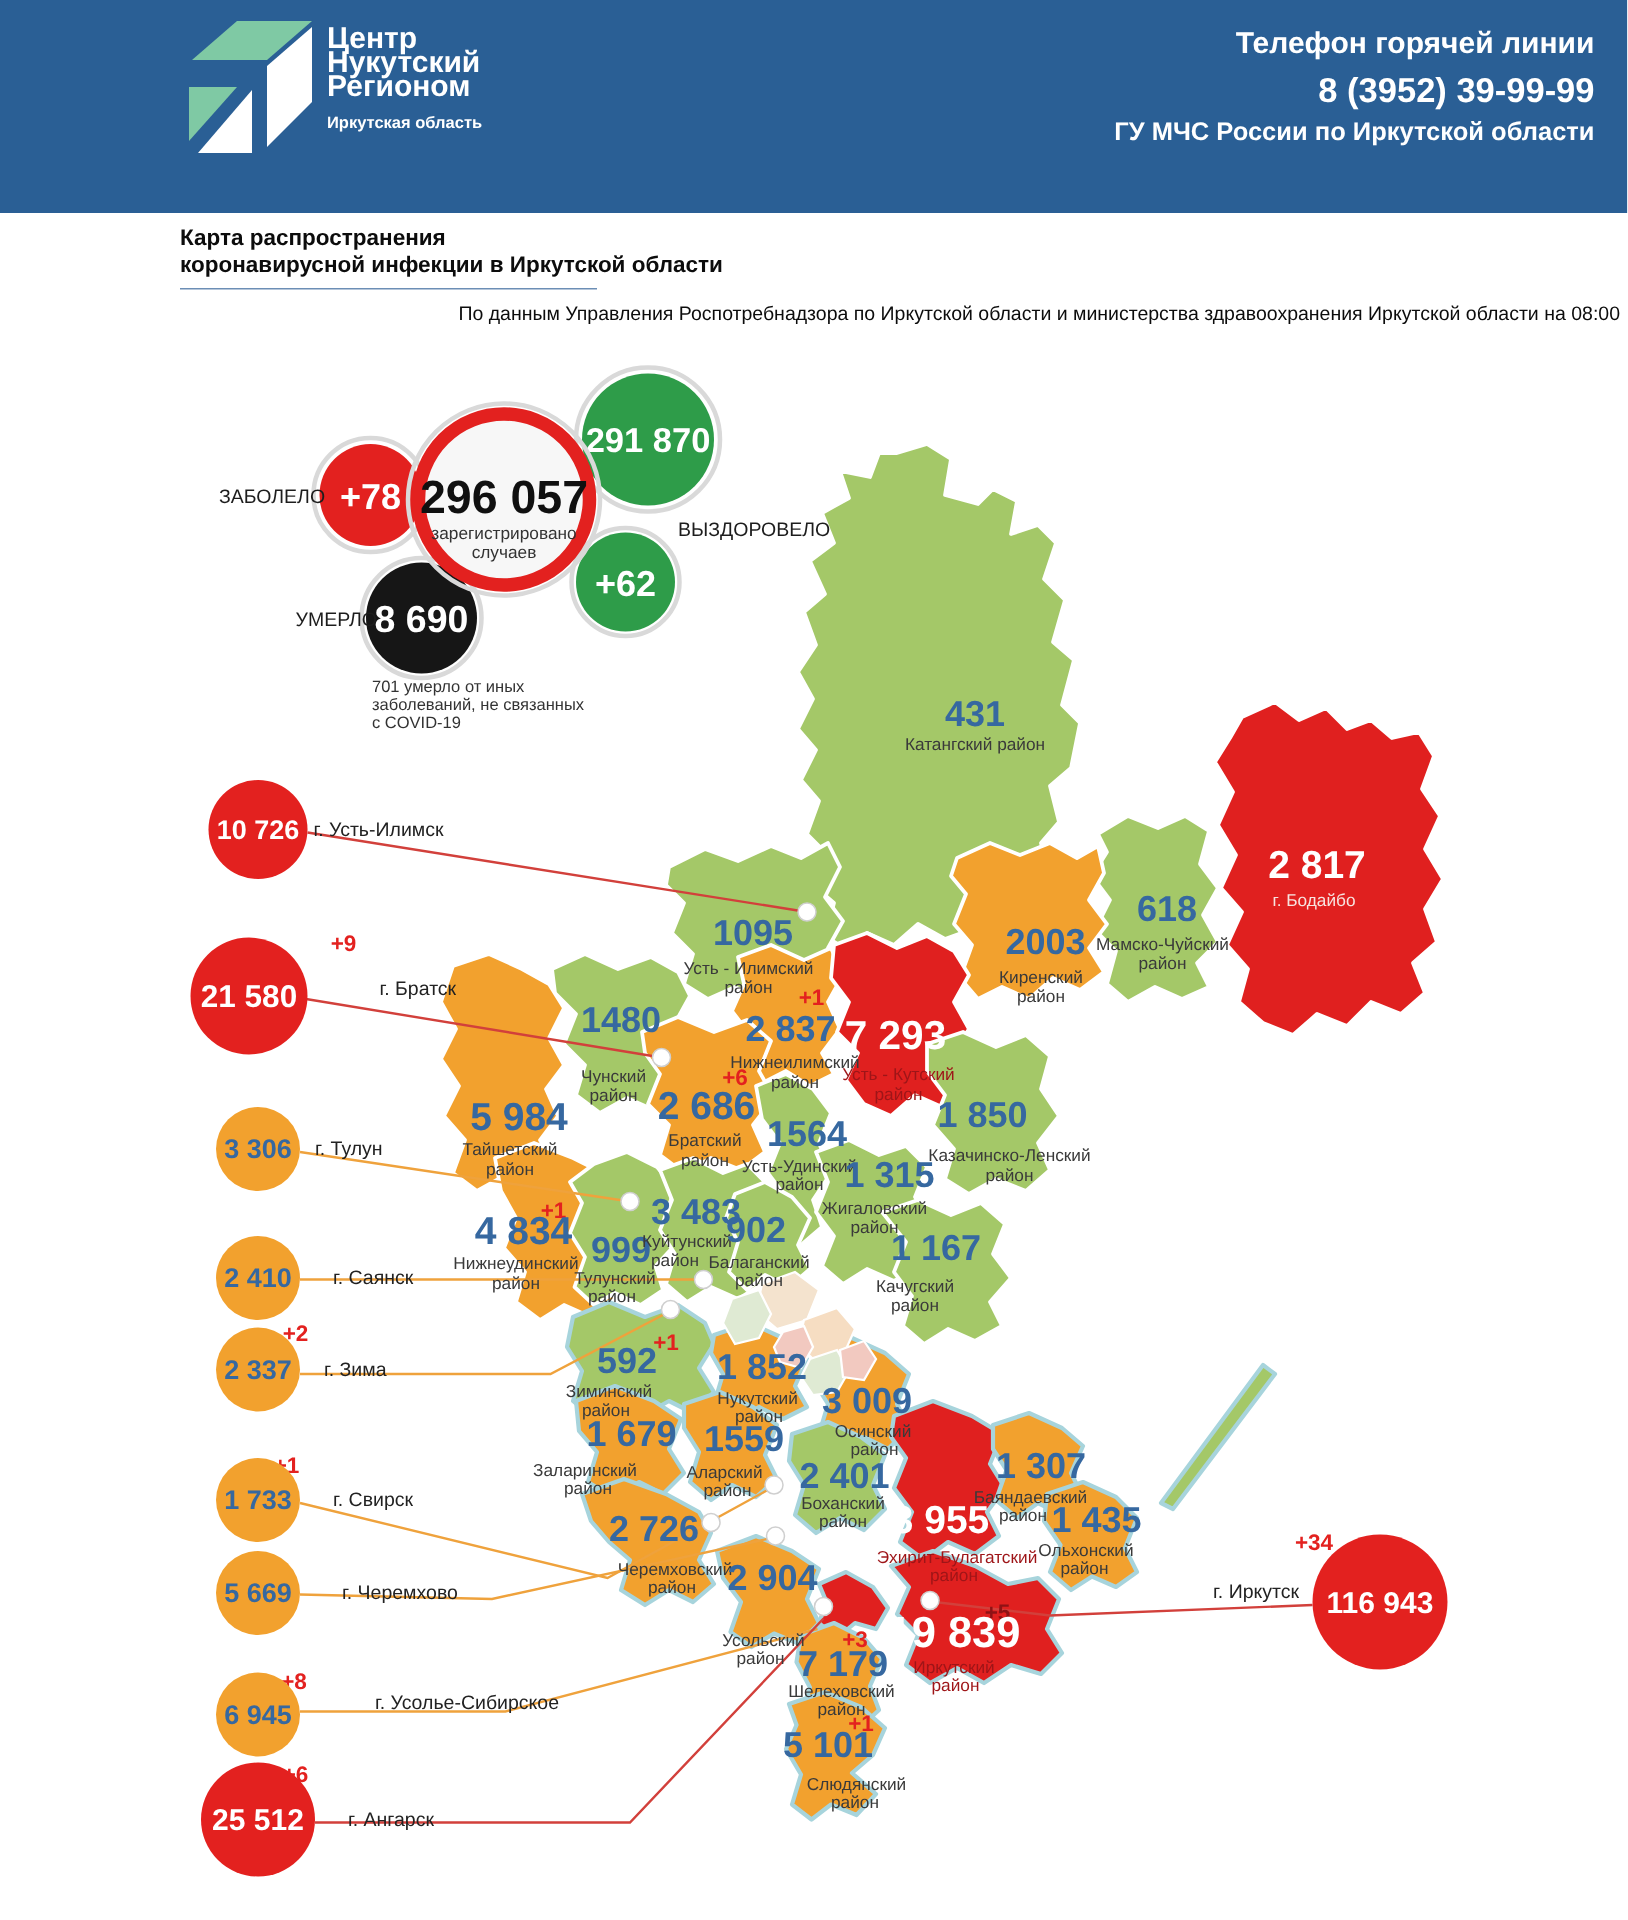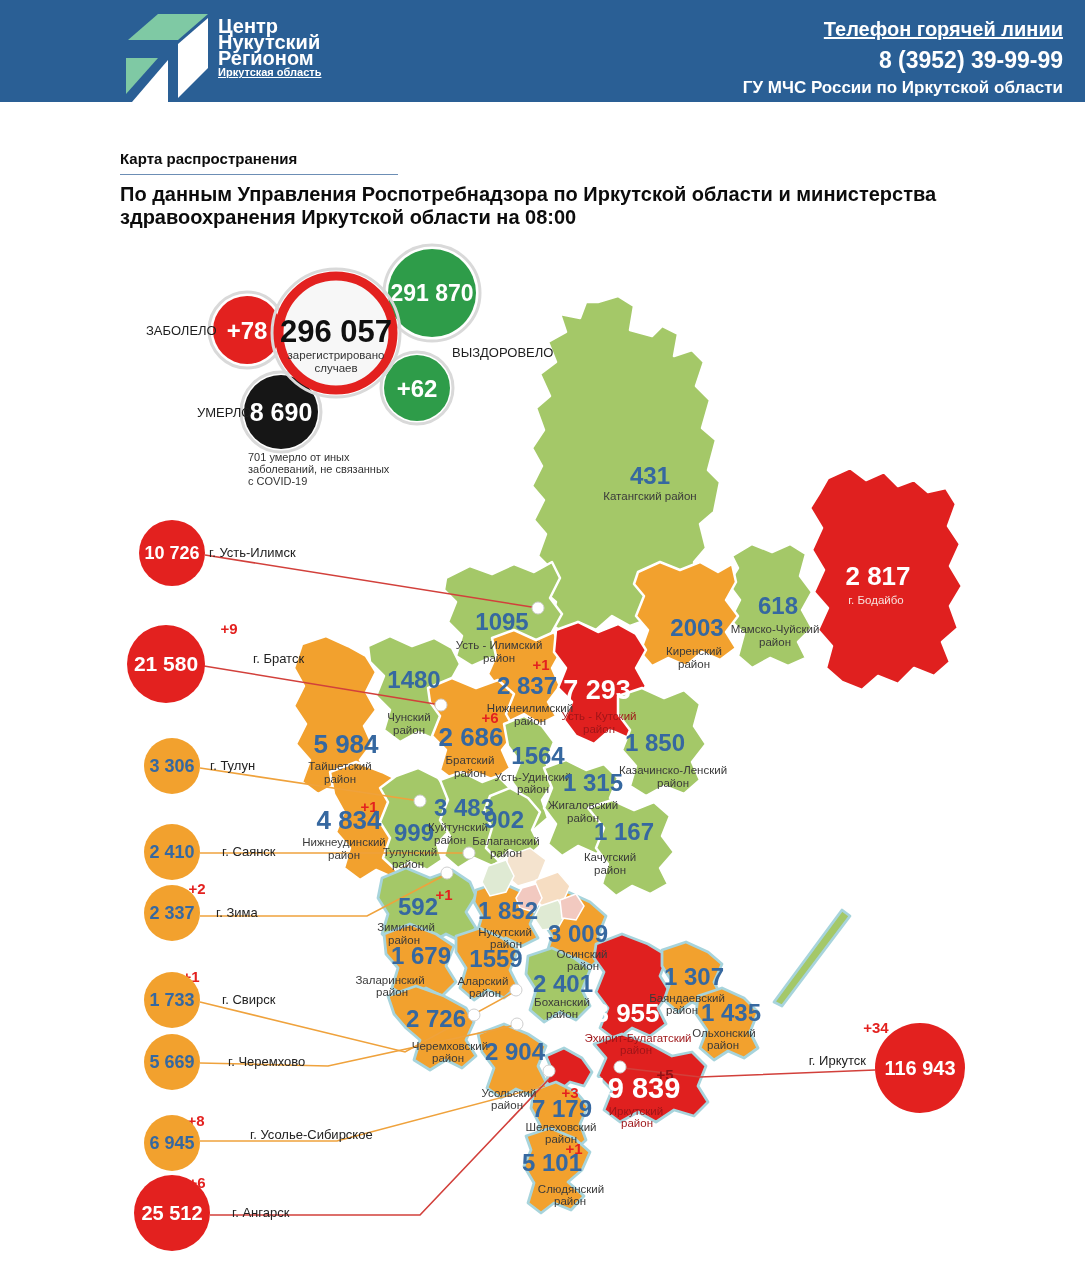--- a/index.html
+++ b/index.html
@@ -1,32 +1,32 @@
 <!DOCTYPE html>
 <html><head>
 <meta charset="utf-8">
 <style>
   html,body{margin:0;padding:0;background:#fff;}
   .page{position:relative;width:1085px;height:1280px;background:#ffffff;overflow:hidden;
         font-family:"Liberation Sans",sans-serif;}
   
-  .hdr{position:absolute;top:0;left:0;width:1085px;height:102px;background:#2a5f95;}
+  .hdr{position:absolute;top:0;left:0;width:1085px;height:142px;background:#2a5f95;}
   .logo-svg{position:absolute;left:118px;top:10px;}
   .org{position:absolute;left:218px;top:18px;color:#fff;}
   .org-line{font-size:20px;font-weight:bold;line-height:16px;}
-  .org-sub{font-size:11px;font-weight:bold;text-decoration:underline;}
+  .org-sub{font-size:11px;font-weight:bold;margin-top:10px;}
   .hot{position:absolute;right:22px;top:18px;text-align:right;color:#fff;}
-  .hot-title{font-size:20px;font-weight:bold;text-decoration:underline;}
+  .hot-title{font-size:20px;font-weight:bold;}
   .hot-phone{font-size:23px;font-weight:bold;margin-top:6px;}
   .hot-org{font-size:17px;font-weight:bold;margin-top:4px;}
   
   .title-block{position:absolute;left:120px;top:150px;width:960px;color:#0c0c0c;}
   .t-line{font-size:15px;font-weight:bold;line-height:18px;}
   .t-rule{width:278px;height:0;border-top:1px solid #6c8eb5;margin:6px 0 8px 0;}
-  .t-src{font-size:20px;font-weight:bold;}
+  .t-src{font-size:13px;font-weight:normal;text-align:right;}
   
   .overlay{position:absolute;left:0;top:0;}
   .overlay text{font-family:"Liberation Sans",sans-serif;}
   
   .rg{stroke:#ffffff;stroke-width:2.5;stroke-linejoin:round;}
   .rg.s{stroke:#a7d4dc;stroke-width:2.8;}
   .green{fill:#a4c868;} .orange{fill:#f2a12e;} .red{fill:#e0201f;}
   .pale-cream{fill:#f4e3ce;stroke:#fff;stroke-width:1.5;}
   .pale-green{fill:#dfead3;stroke:#fff;stroke-width:1.5;}
   .pale-pink{fill:#f2c9c0;stroke:#fff;stroke-width:1.5;}
@@ -79,20 +79,21 @@
     </div>
     <div class="hot">
       <div class="hot-title">Телефон горячей линии</div>
       <div class="hot-phone">8 (3952) 39-99-99</div>
       <div class="hot-org">ГУ МЧС России по Иркутской области</div>
     </div>
   </div>
 
   <div class="title-block">
     <div class="t-line">Карта распространения</div>
+    <div class="t-line">коронавирусной инфекции в Иркутской области</div>
     <div class="t-rule"></div>
     <div class="t-src">По данным Управления Роспотребнадзора по Иркутской области и министерства здравоохранения Иркутской области на 08:00</div>
   </div>
 
   <svg class="overlay" width="1085" height="1280" viewBox="0 0 1085 1280">
 
     <g>
       <path class="rg green" d="M598,302 L618,296 L634,306 L630,330 L652,336 L662,326 L678,334 L674,356 L692,350 L704,362 L696,386 L710,400 L702,428 L716,440 L708,470 L720,482 L714,512 L700,524 L706,548 L694,562 L700,588 L686,600 L690,618 L672,628 L652,618 L630,626 L612,616 L596,630 L578,622 L566,634 L550,624 L556,602 L542,590 L550,568 L538,556 L546,534 L534,520 L544,500 L532,486 L542,466 L532,448 L544,430 L536,408 L550,396 L540,374 L556,362 L548,342 L566,332 L560,314 L580,318 L586,302 Z"></path>
       <path class="rg red" d="M828,478 L850,468 L866,480 L884,472 L898,486 L914,480 L928,492 L946,488 L956,504 L948,526 L960,544 L950,566 L962,586 L950,606 L958,628 L942,642 L950,662 L934,676 L914,668 L898,684 L878,676 L862,690 L842,682 L826,668 L832,646 L818,630 L828,608 L814,592 L824,570 L812,550 L822,528 L810,508 L820,492 Z"></path>
       <path class="rg green" d="M732,556 L752,544 L772,552 L790,544 L806,554 L800,576 L812,592 L802,610 L812,628 L798,642 L806,658 L788,666 L770,658 L752,668 L738,656 L744,634 L730,620 L740,600 L728,584 L738,568 Z"></path>

